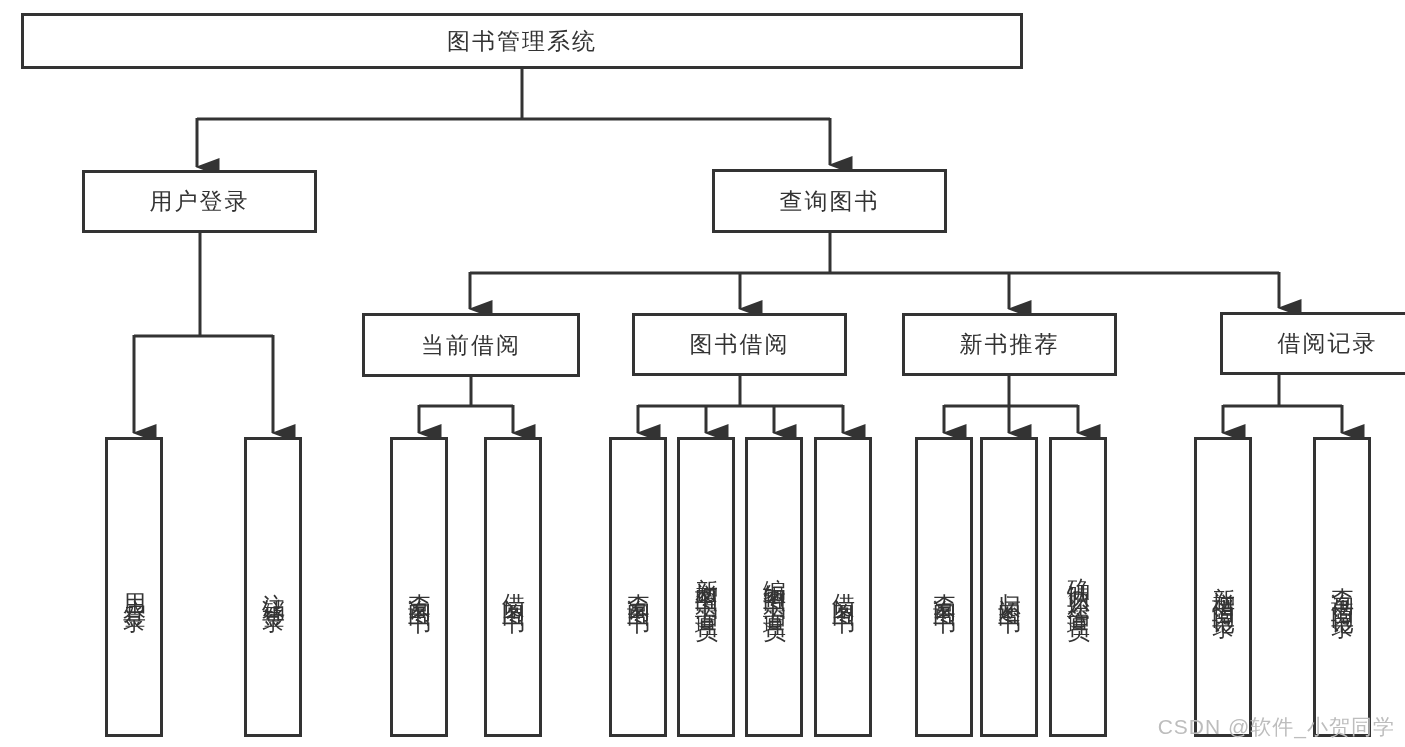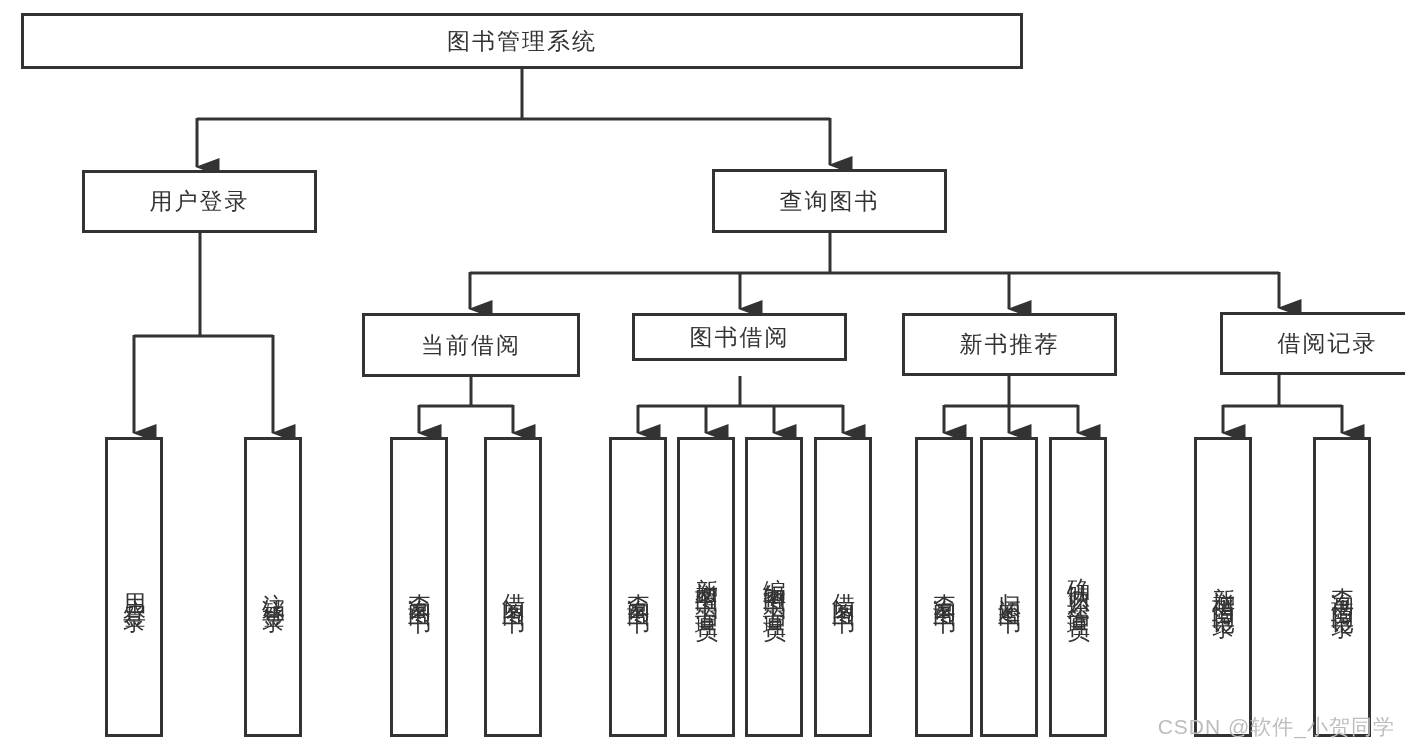--- a/index.html
+++ b/index.html
@@ -16,21 +16,21 @@
   .hnode{font-size:23px;letter-spacing:2px;white-space:nowrap;}
   .vnode span{
     writing-mode:vertical-rl;text-orientation:mixed;
     font-size:23px;letter-spacing:6px;line-height:1.3;white-space:nowrap;
   }
   
   .n-root   {left:21px;  top:13px;  width:1002px;height:56px;}
   .n-login  {left:82px;  top:170px; width:235px; height:63px;}
   .n-mgmt   {left:712px; top:169px; width:235px; height:64px;}
   .n-newbook{left:362px; top:313px; width:218px; height:64px;}
-  .n-borrow {left:632px; top:313px; width:215px; height:48px;}
+  .n-borrow {left:632px; top:313px; width:215px; height:63px;}
   .n-current{left:902px; top:313px; width:215px; height:63px;}
   .n-record {left:1220px;top:312px; width:215px; height:63px;}
   
   .leaf{top:437px;width:58px;height:300px;}
   .l-userlogin {left:105px;}
   .l-logout    {left:244px;}
   .l-nb-query  {left:390px;}
   .l-nb-borrow {left:484px;}
   .l-bb-query  {left:609px;}
   .l-bb-add    {left:677px;}

